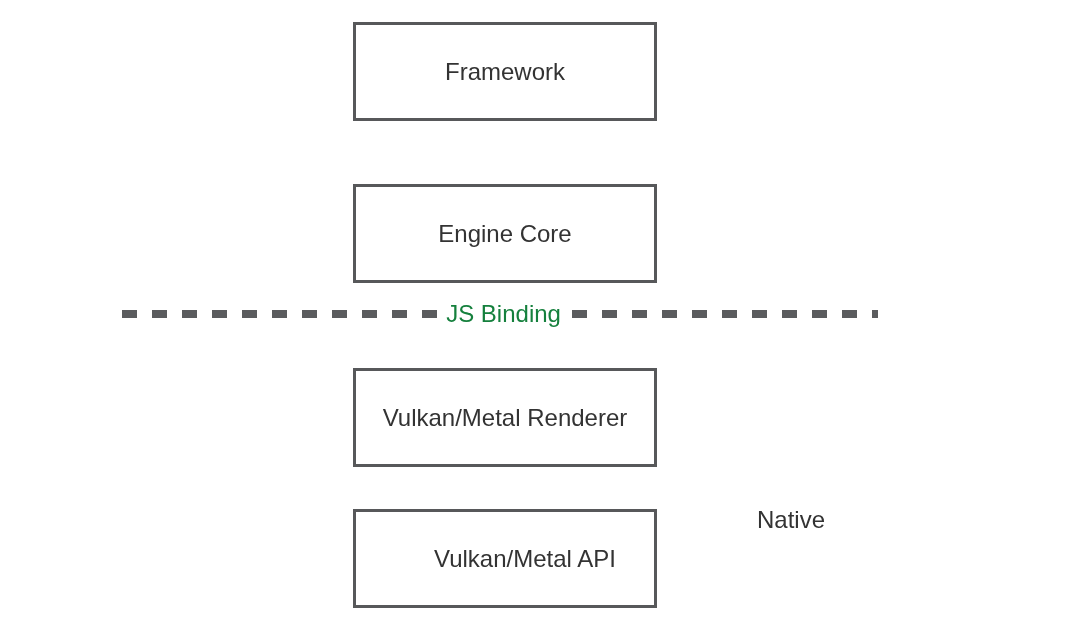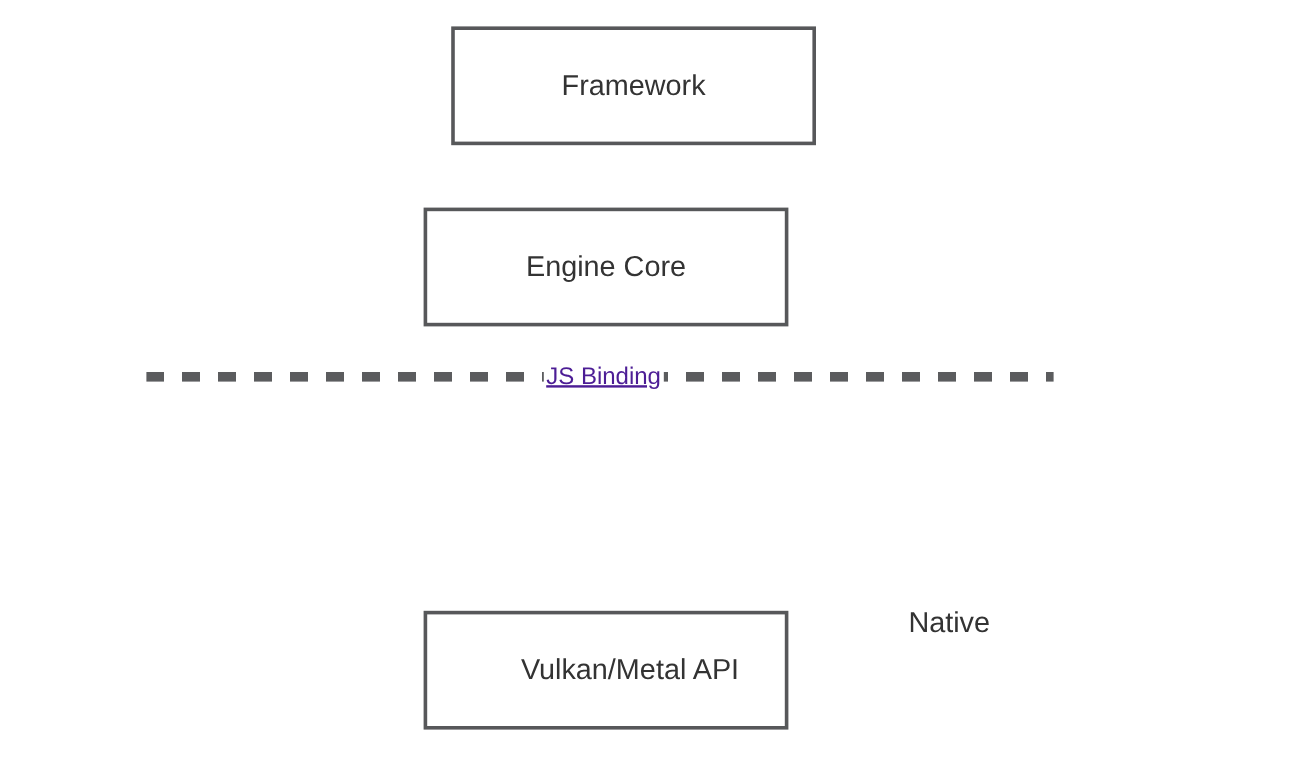--- a/index.html
+++ b/index.html
@@ -27,22 +27,22 @@
     display: flex;
     align-items: center;
     justify-content: center;
   }
   .diagram-box span {
     font-size: 24px;
     line-height: 1;
     color: #333333;
     white-space: nowrap;
   }
-  .box-framework { top: 22px; margin-left: 23px; }
-  .box-engine-core { top: 173px; }
+  .box-framework { top: 22px; }
+  .box-engine-core { top: 184px; }
   .box-renderer { top: 368px; }
   .box-api { top: 509px; padding-left: 40px; }
 
   .region-label {
     position: absolute;
     font-size: 24px;
     line-height: 28px;
     color: #333333;
     white-space: nowrap;
   }
@@ -70,25 +70,24 @@
       transparent 30px
     );
   }
   .divider-label {
     position: absolute;
     left: 50%;
     top: 0;
     transform: translateX(-47%);
     background: #ffffff;
     padding: 0 2px;
-    font-size: 20px;
+    font-size: 24px;
     line-height: 34px;
-    color: #4c1d95;
+    color: #15803d;
     white-space: nowrap;
-    text-decoration: underline;
   }
 </style>
 </head>
 <body>
 
 <div class="canvas">
 
   <div class="diagram-box box-framework">
     <span>Framework</span>
   </div>
@@ -96,20 +95,23 @@
 
   <div class="diagram-box box-engine-core">
     <span>Engine Core</span>
   </div>
 
   <div class="divider">
     <div class="dash-line"></div>
     <span class="divider-label">JS Binding</span>
   </div>
 
+  <div class="diagram-box box-renderer">
+    <span>Vulkan/Metal Renderer</span>
+  </div>
 
   <div class="region-label label-native">Native</div>
 
   <div class="diagram-box box-api">
     <span>Vulkan/Metal API</span>
   </div>
 
 </div>
 
 </body></html>

